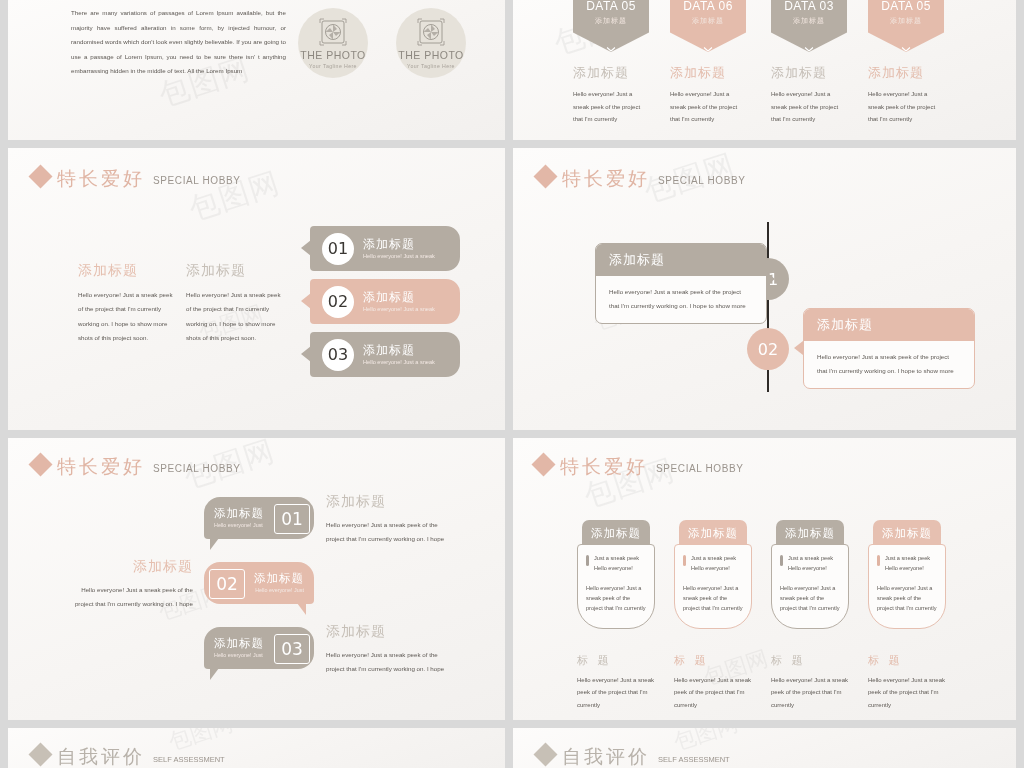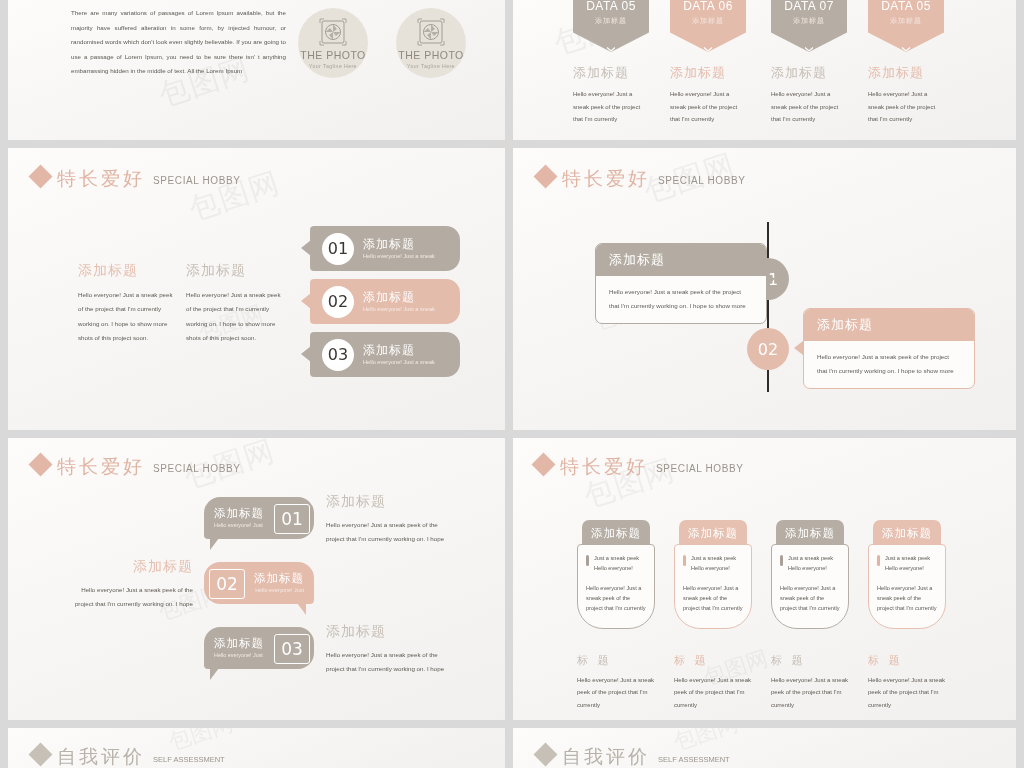--- a/index.html
+++ b/index.html
@@ -218,21 +218,21 @@
               <path d="M0.5 0.5 L4.5 4 L8.5 0.5" fill="none" stroke="#fff" stroke-width="1.1"></path>
             </svg>
         </span>
       </div>
       <div class="dttl p">添加标题</div>
       <div class="dtxt">Hello everyone! Just a sneak peek of the project that I'm currently</div>
     </div>
 
     <div class="dcol" style="left:258px;">
       <div class="pent t">
-        <div class="d1">DATA 07</div>
+        <div class="d1">DATA 03</div>
         <div class="d2">添加标题</div>
         <span class="chev">
           <svg width="9" height="5" viewBox="0 0 9 5">
               <path d="M0.5 0.5 L4.5 4 L8.5 0.5" fill="none" stroke="#fff" stroke-width="1.1"></path>
             </svg>
         </span>
       </div>
       <div class="dttl t">添加标题</div>
       <div class="dtxt">Hello everyone! Just a sneak peek of the project that I'm currently</div>
     </div>

